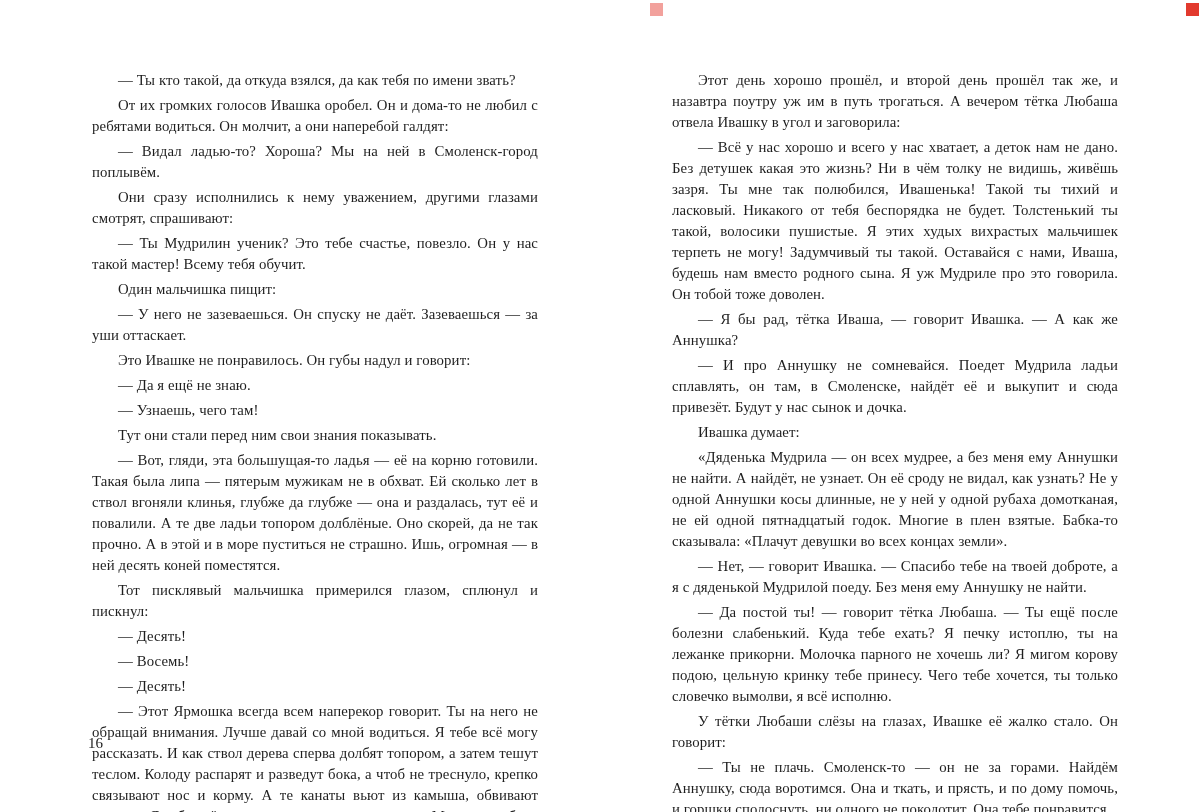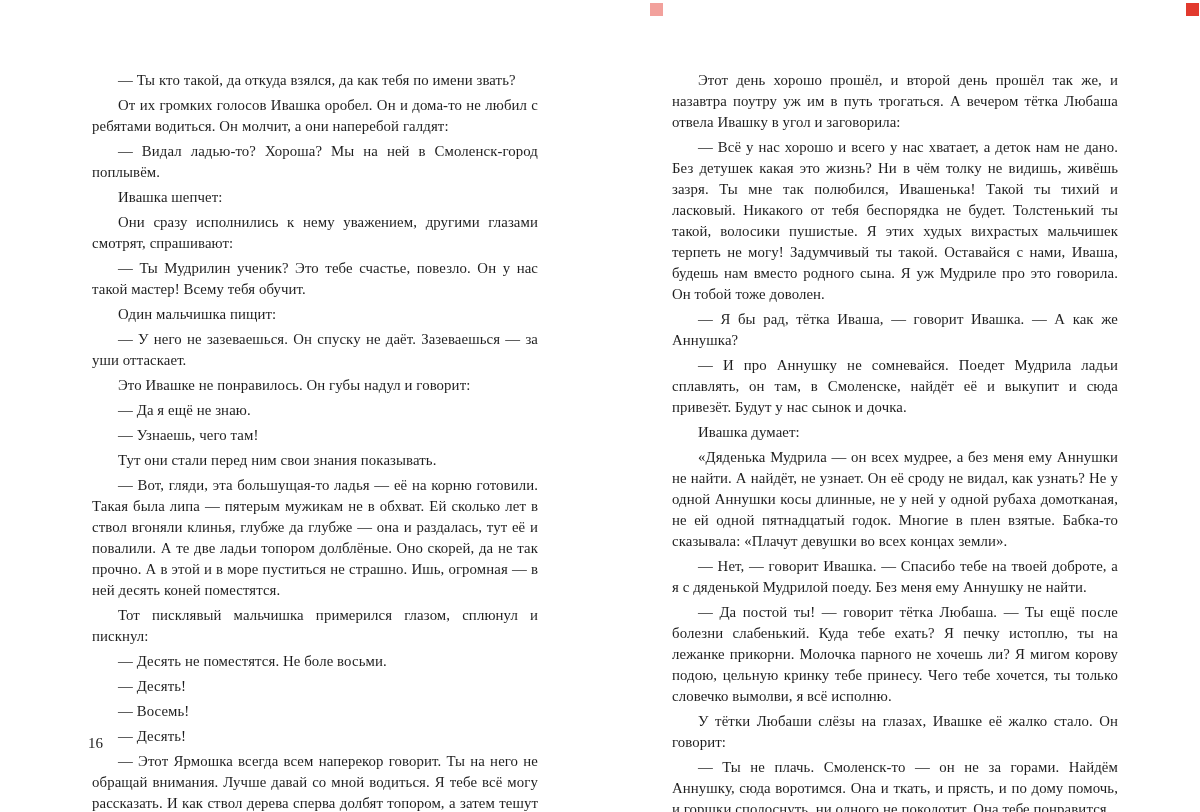--- a/index.html
+++ b/index.html
@@ -53,32 +53,30 @@
 </style>
 </head>
 <body>
 
 <div class="spread">
 
   <div class="page-column left">
       <p class="para">— Ты кто такой, да откуда взялся, да как тебя по имени звать?</p>
       <p class="para">От их громких голосов Ивашка оробел. Он и дома-то не любил с ребятами водиться. Он молчит, а они наперебой галдят:</p>
       <p class="para">— Видал ладью-то? Хороша? Мы на ней в Смоленск-город поплывём.</p>
-      <p class="para">Ивашка шепчет:</p>
       <p class="para">Они сразу исполнились к нему уважением, другими глазами смотрят, спрашивают:</p>
       <p class="para">— Ты Мудрилин ученик? Это тебе счастье, повезло. Он у нас такой мастер! Всему тебя обучит.</p>
       <p class="para">Один мальчишка пищит:</p>
       <p class="para">— У него не зазеваешься. Он спуску не даёт. Зазеваешься — за уши оттаскает.</p>
       <p class="para">Это Ивашке не понравилось. Он губы надул и говорит:</p>
       <p class="para">— Да я ещё не знаю.</p>
       <p class="para">— Узнаешь, чего там!</p>
       <p class="para">Тут они стали перед ним свои знания показывать.</p>
       <p class="para">— Вот, гляди, эта большущая-то ладья — её на корню готовили. Такая была липа — пятерым мужикам не в обхват. Ей сколько лет в ствол вгоняли клинья, глубже да глубже — она и раздалась, тут её и повалили. А те две ладьи топором долблёные. Оно скорей, да не так прочно. А в этой и в море пуститься не страшно. Ишь, огромная — в ней десять коней поместятся.</p>
       <p class="para">Тот писклявый мальчишка примерился глазом, сплюнул и пискнул:</p>
-      <p class="para">— Десять не поместятся. Не боле восьми.</p>
       <p class="para">— Десять!</p>
       <p class="para">— Восемь!</p>
       <p class="para">— Десять!</p>
       <p class="para">— Этот Ярмошка всегда всем наперекор говорит. Ты на него не обращай внимания. Лучше давай со мной водиться. Я тебе всё могу рассказать. И как ствол дерева сперва долбят топором, а затем тешут теслом. Колоду распарят и разведут бока, а чтоб не треснуло, крепко связывают нос и корму. А те канаты вьют из камыша, обвивают лыками. Я тебе всё расскажу, а ты за меня замолви Мудриле доброе словечко. Мне тоже в Смоленск хочется, а меня не берут.</p>
     </div>
 
   <div class="page-column right">
       <p class="para">Этот день хорошо прошёл, и второй день прошёл так же, и назавтра поутру уж им в путь трогаться. А вечером тётка Любаша отвела Ивашку в угол и заговорила:</p>
       <p class="para">— Всё у нас хорошо и всего у нас хватает, а деток нам не дано. Без детушек какая это жизнь? Ни в чём толку не видишь, живёшь зазря. Ты мне так полюбился, Ивашенька! Такой ты тихий и ласковый. Никакого от тебя беспорядка не будет. Толстенький ты такой, волосики пушистые. Я этих худых вихрастых мальчишек терпеть не могу! Задумчивый ты такой. Оставайся с нами, Иваша, будешь нам вместо родного сына. Я уж Мудриле про это говорила. Он тобой тоже доволен.</p>
       <p class="para">— Я бы рад, тётка Иваша, — говорит Ивашка. — А как же Аннушка?</p>

